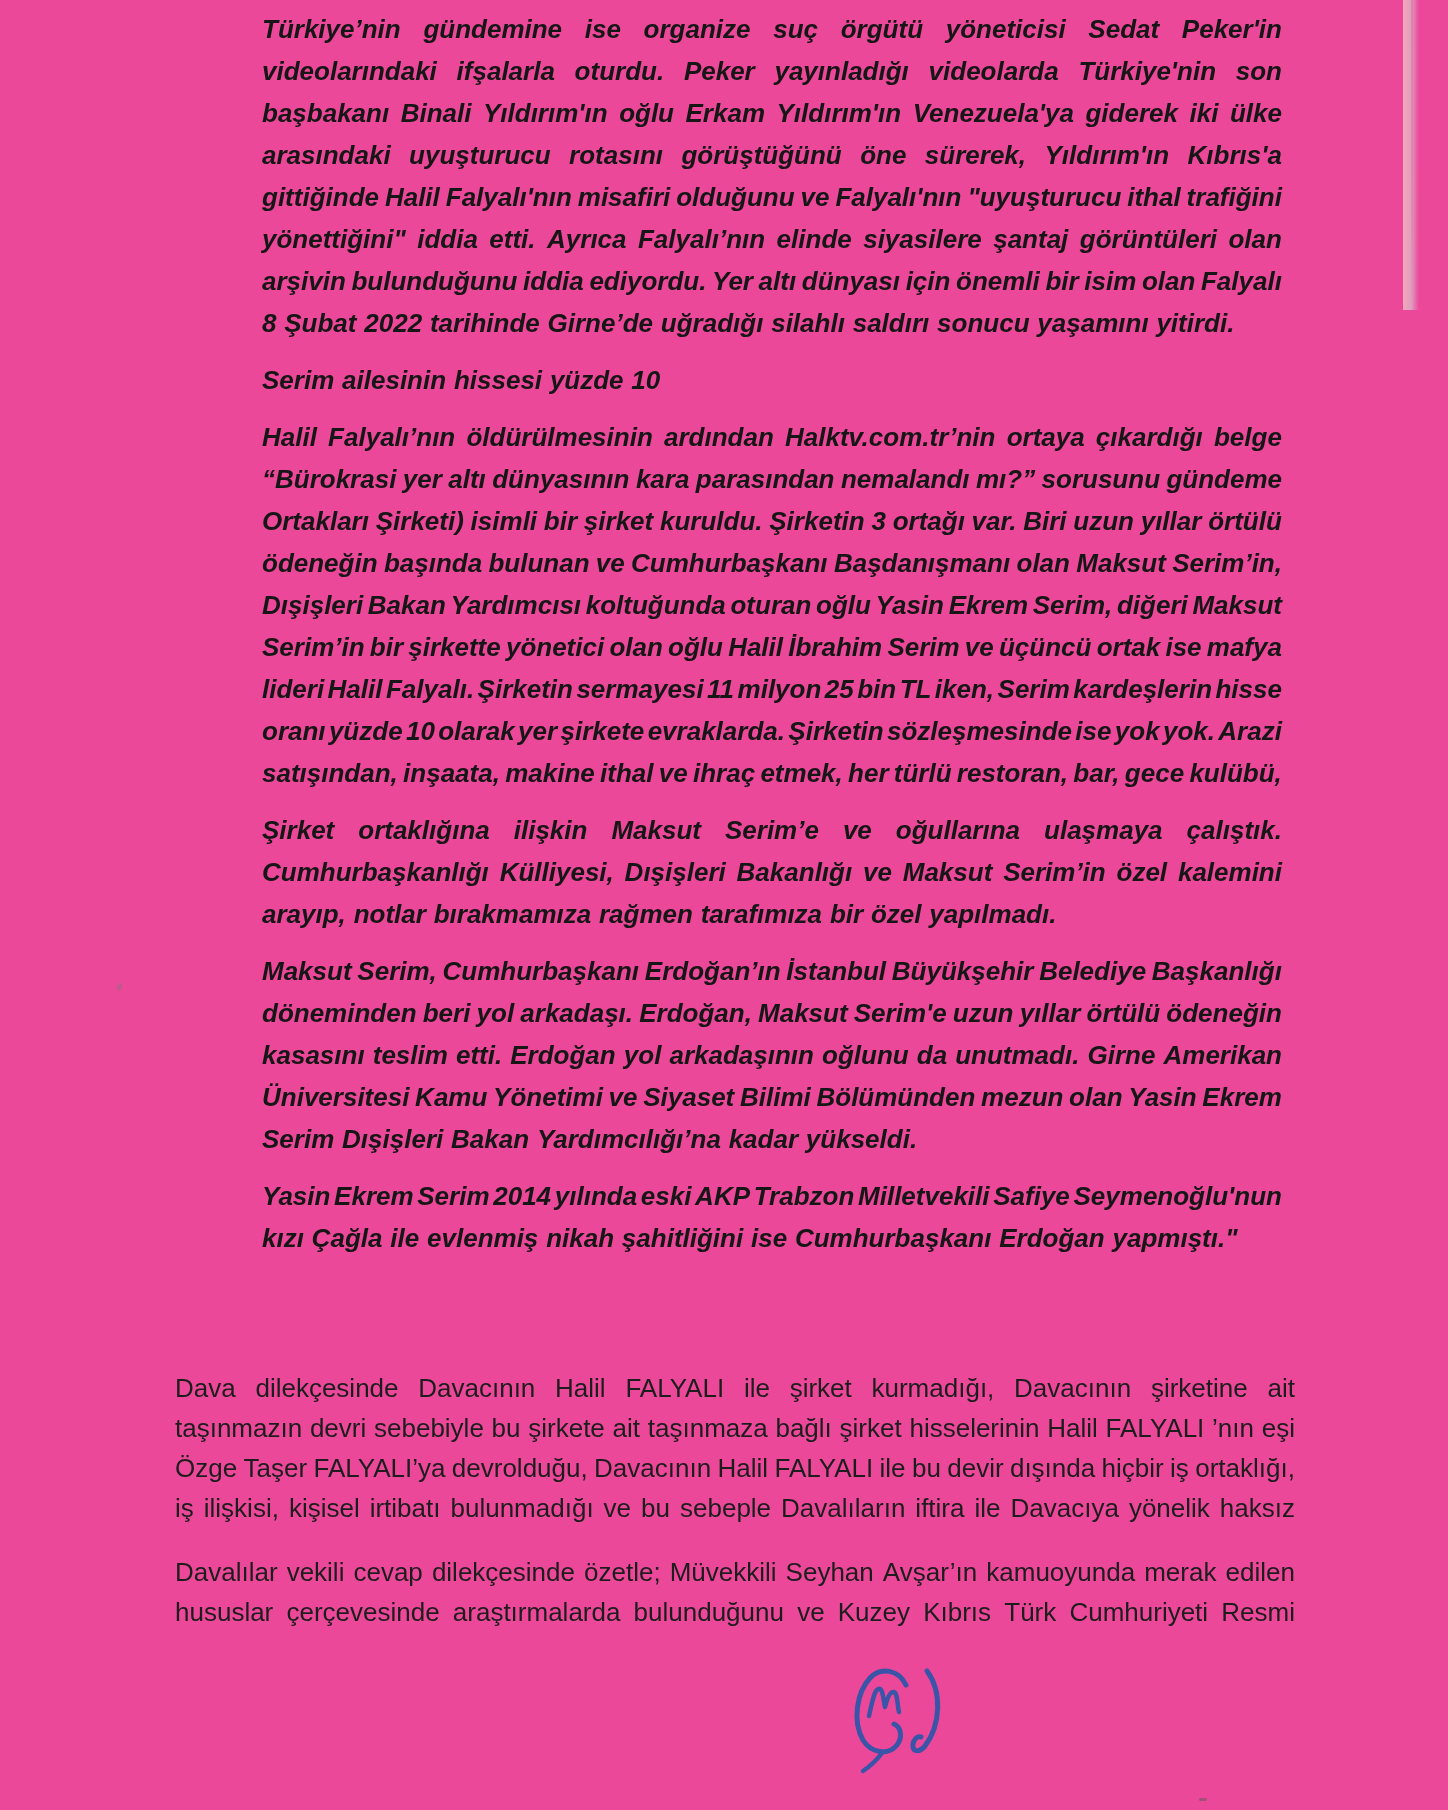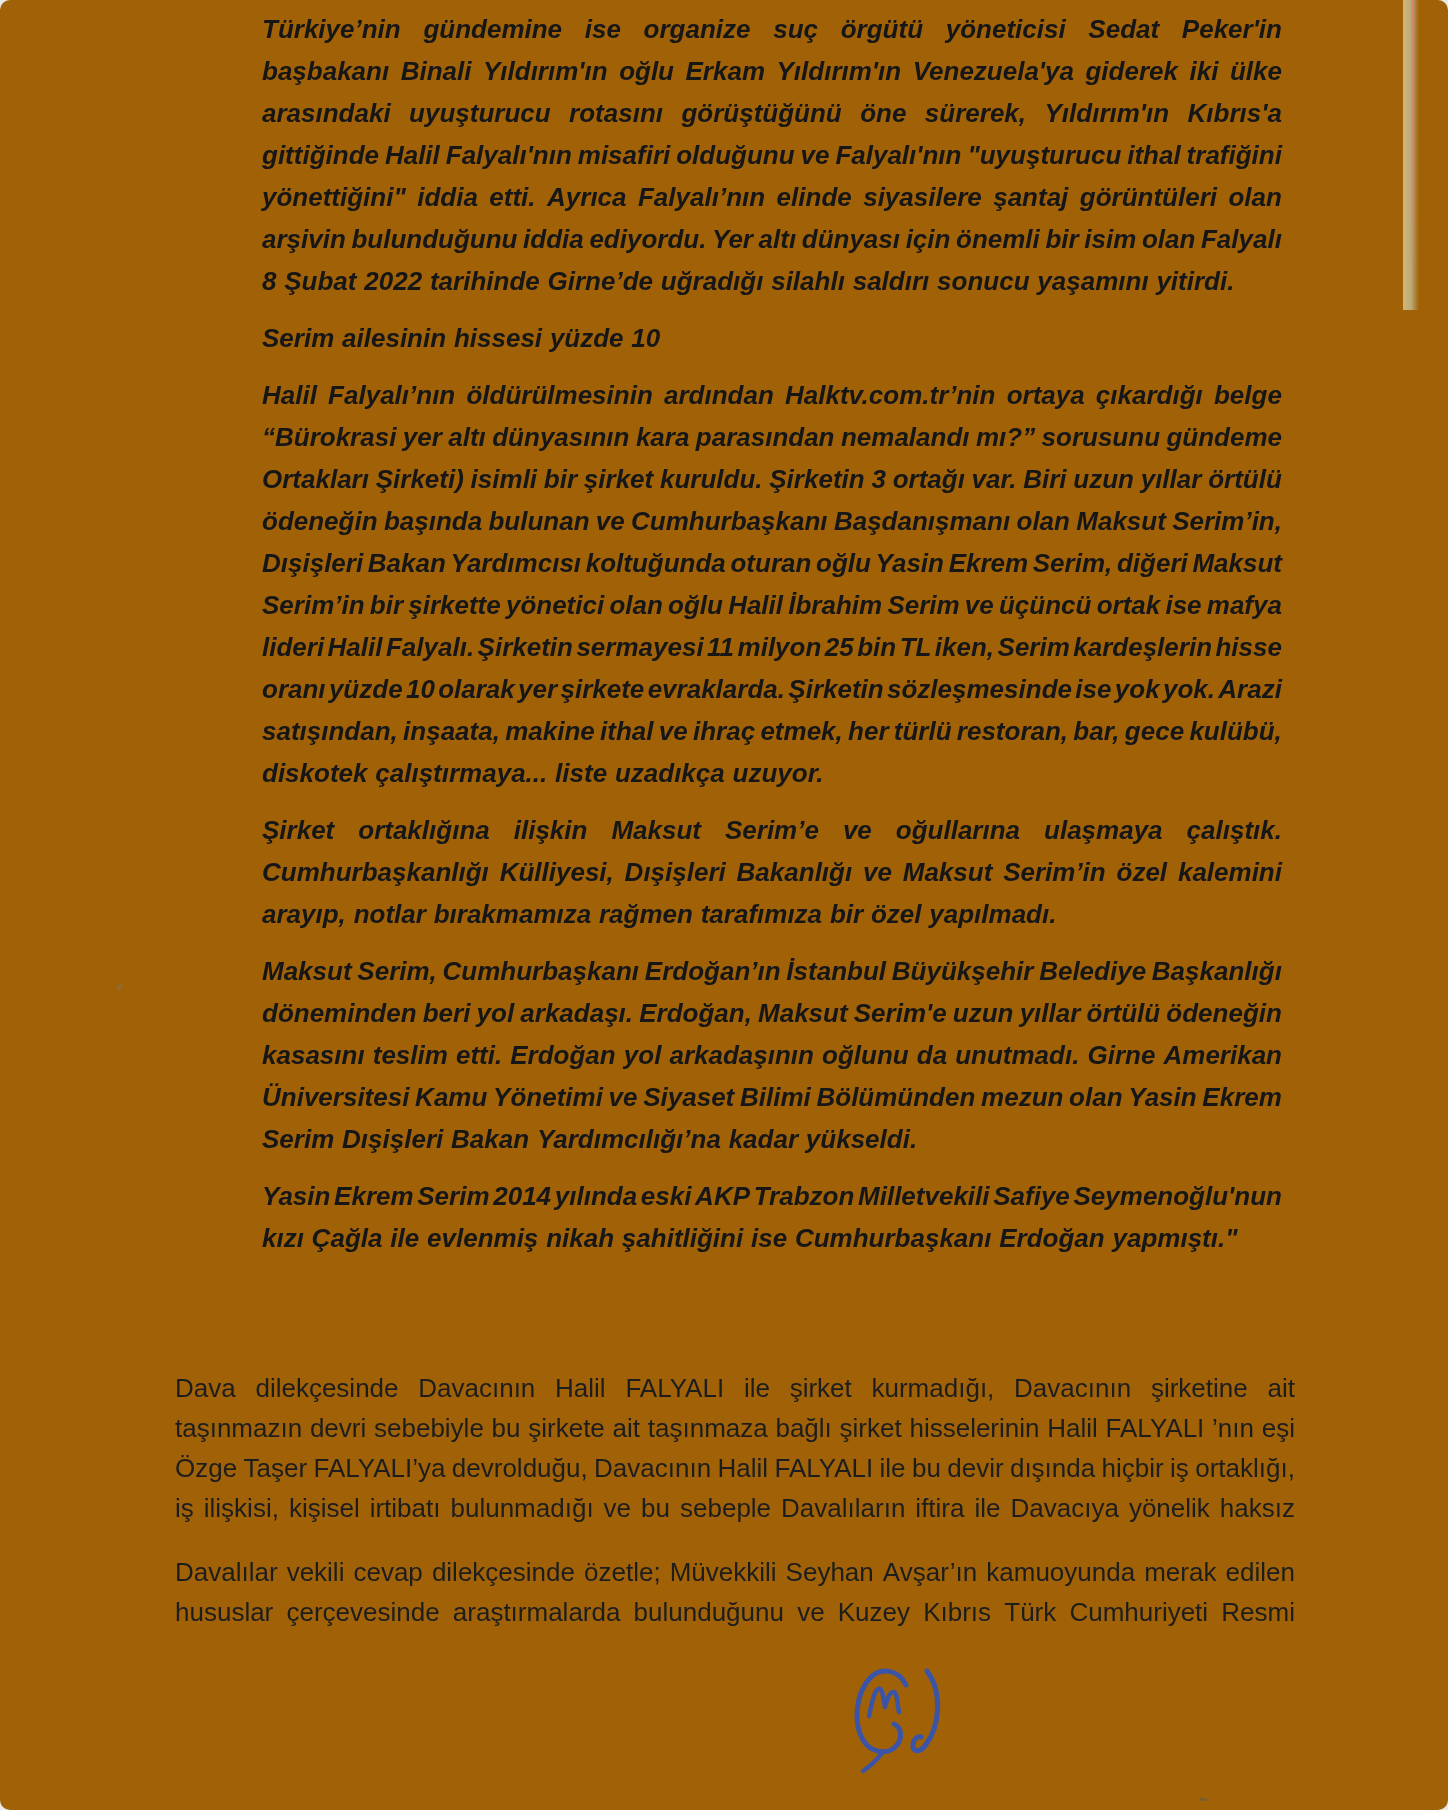--- a/index.html
+++ b/index.html
@@ -1,24 +1,23 @@
 <!DOCTYPE html>
 <html><head>
 <meta charset="utf-8">
 <style>
   html, body { margin: 0; padding: 0; background: #e8e8e8; }
   .page {
     position: relative;
     width: 1448px;
     height: 1810px;
     margin: 0 auto;
-    background: #a16207;
+    background: #ec4899;
     overflow: hidden;
     font-family: "Liberation Sans", "DejaVu Sans", sans-serif;
-    border-radius: 10px;
   }
 
   
   .quote-block {
     position: absolute;
     left: 262px;
     top: 8px;
     width: 1020px;
     font-weight: 700;
     font-style: italic;
@@ -111,20 +110,30 @@
         <div class="line">
           <span class="word">Türkiye’nin</span>
           <span class="word">gündemine</span>
           <span class="word">ise</span>
           <span class="word">organize</span>
           <span class="word">suç</span>
           <span class="word">örgütü</span>
           <span class="word">yöneticisi</span>
           <span class="word">Sedat</span>
           <span class="word">Peker'in</span>
+        </div>
+        <div class="line">
+          <span class="word">videolarındaki</span>
+          <span class="word">ifşalarla</span>
+          <span class="word">oturdu.</span>
+          <span class="word">Peker</span>
+          <span class="word">yayınladığı</span>
+          <span class="word">videolarda</span>
+          <span class="word">Türkiye'nin</span>
+          <span class="word">son</span>
         </div>
         <div class="line">
           <span class="word">başbakanı</span>
           <span class="word">Binali</span>
           <span class="word">Yıldırım'ın</span>
           <span class="word">oğlu</span>
           <span class="word">Erkam</span>
           <span class="word">Yıldırım'ın</span>
           <span class="word">Venezuela'ya</span>
           <span class="word">giderek</span>
@@ -321,27 +330,20 @@
           <span class="word">ve</span>
           <span class="word">ihraç</span>
           <span class="word">etmek,</span>
           <span class="word">her</span>
           <span class="word">türlü</span>
           <span class="word">restoran,</span>
           <span class="word">bar,</span>
           <span class="word">gece</span>
           <span class="word">kulübü,</span>
         </div>
-        <div class="line lastline">
-          <span class="word">diskotek</span>
-          <span class="word">çalıştırmaya...</span>
-          <span class="word">liste</span>
-          <span class="word">uzadıkça</span>
-          <span class="word">uzuyor.</span>
-        </div>
       </div>
       <div class="para">
         <div class="line">
           <span class="word">Şirket</span>
           <span class="word">ortaklığına</span>
           <span class="word">ilişkin</span>
           <span class="word">Maksut</span>
           <span class="word">Serim’e</span>
           <span class="word">ve</span>
           <span class="word">oğullarına</span>

